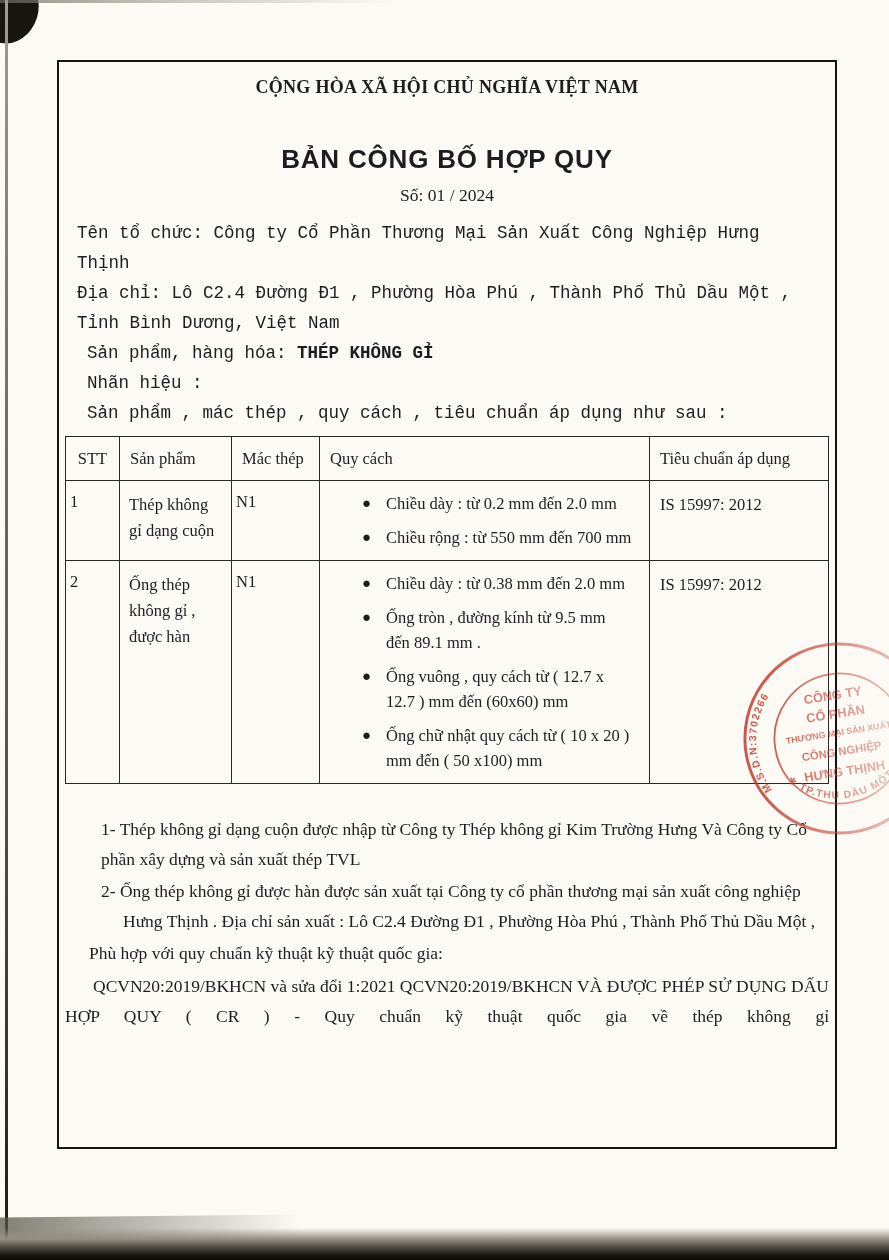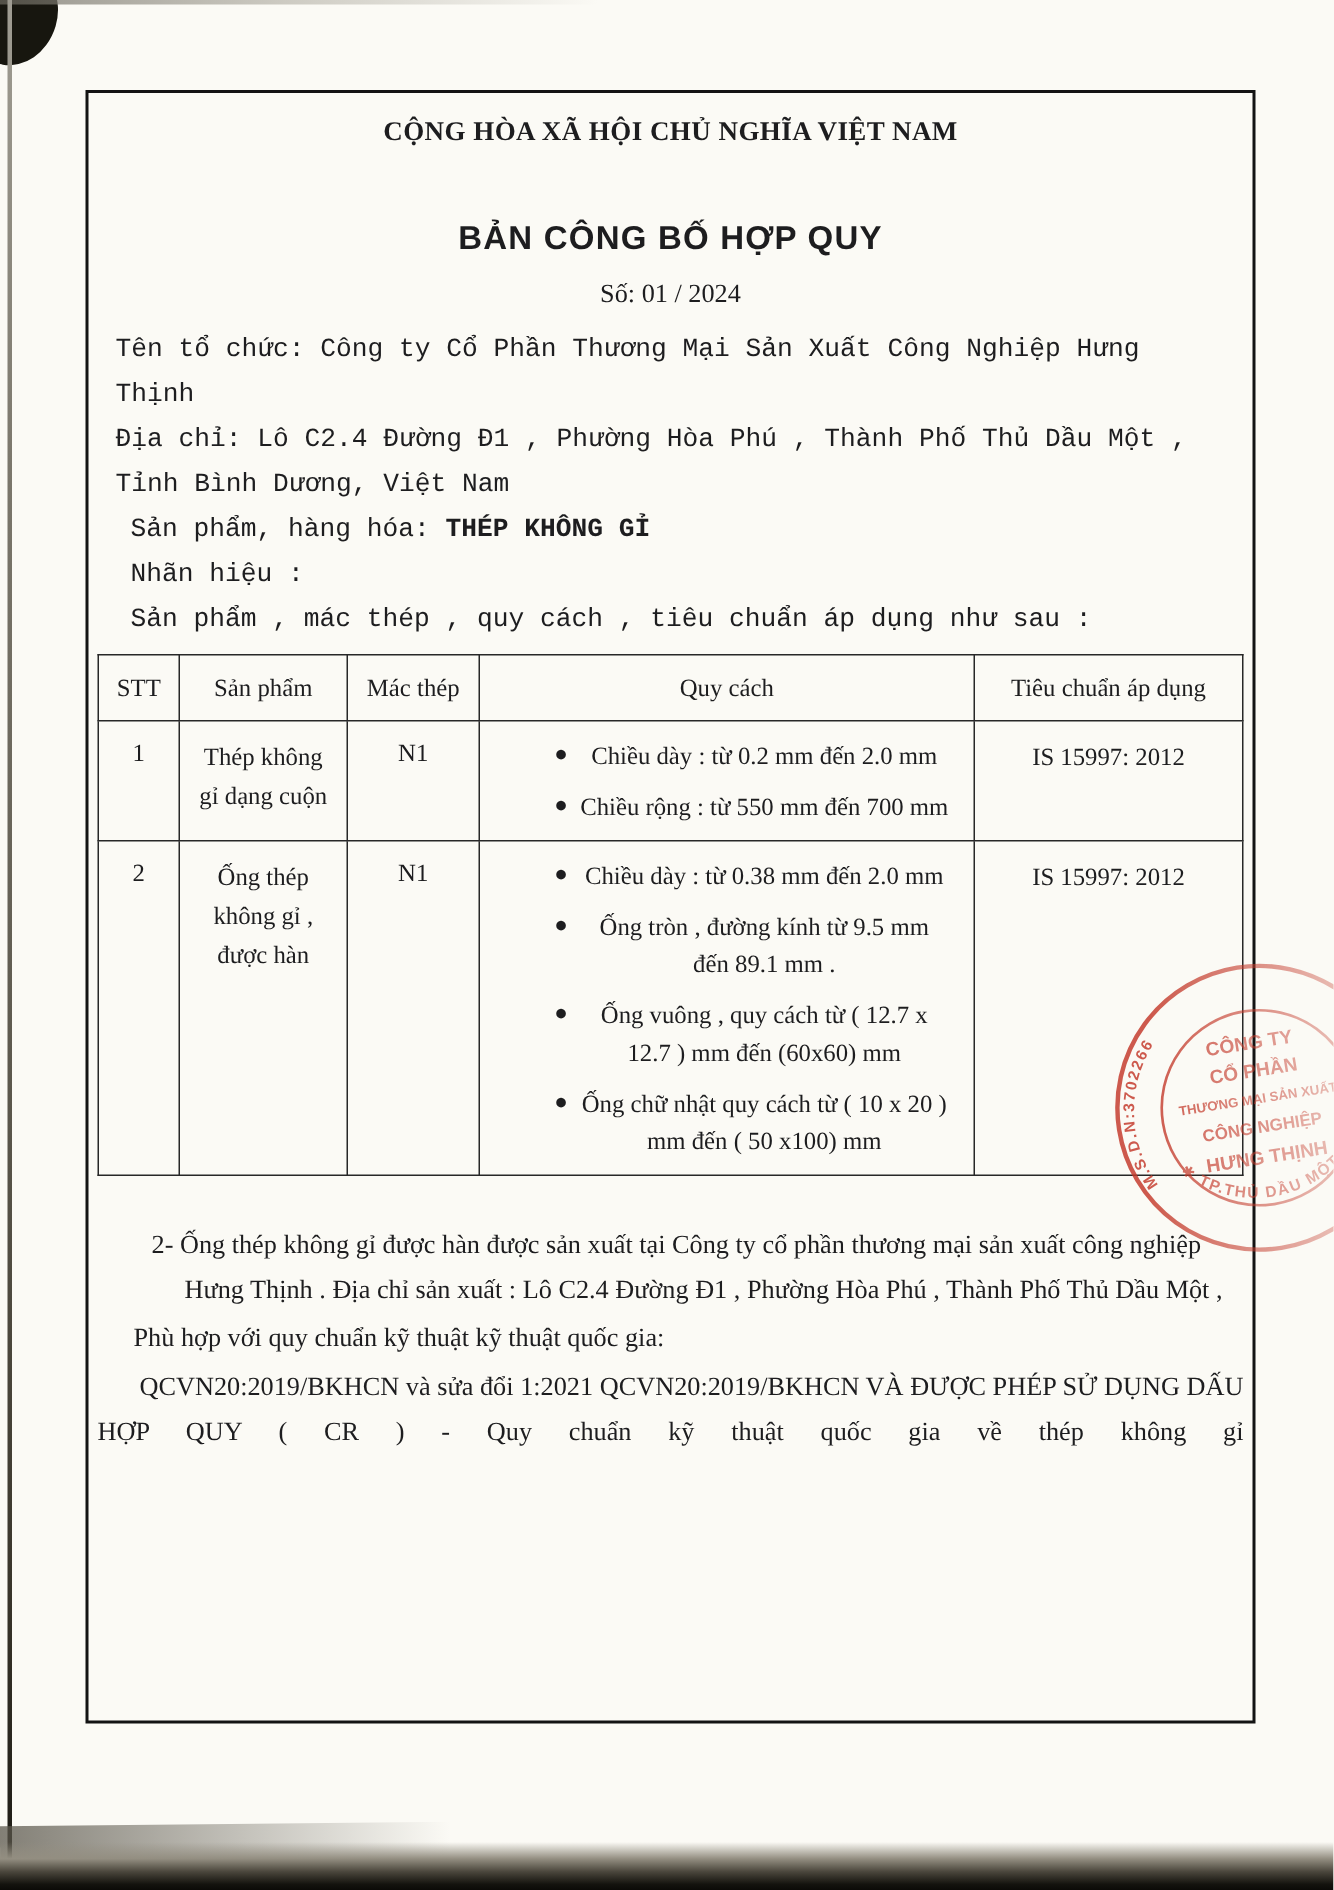--- a/index.html
+++ b/index.html
@@ -57,21 +57,21 @@
     font-size: 16.5px; font-weight: bold; line-height: 22px;
     border-bottom: 2px solid #161616;
     padding: 0 14px 3px 14px;
     margin-top: 3px;
   }
 
   .doc-title {
     margin-top: 26px;
     text-align: center;
     font-family: "Liberation Sans", "DejaVu Sans", sans-serif;
-    font-size: 22px; font-weight: bold; letter-spacing: .8px; line-height: 30px;
+    font-size: 26px; font-weight: bold; letter-spacing: .8px; line-height: 30px;
   }
   .doc-number {
     margin-top: 8px;
     text-align: center;
     font-size: 17.5px; line-height: 26px;
   }
 
   .info { margin-top: 10px; font-size: 17.5px; }
   .info p { line-height: 30px; font-family: Liberation Mono, monospace; }
   .info .indented { padding-left: 10px; }
@@ -81,21 +81,21 @@
   table.products {
     margin: 8px -12px 0 -12px;
     width: 763px;
     border-collapse: collapse;
     table-layout: fixed;
     font-size: 16.5px;
   }
   table.products th, table.products td {
     border: 1.4px solid #272727;
     vertical-align: top;
-    text-align: center;
+    text-align: left;
     font-weight: normal;
   }
   table.products th {
     vertical-align: middle;
     padding: 10px 10px;
     height: 44px;
     line-height: 22px;
   }
   table.products th.center { text-align: center; }
   td.stt { text-align: center; padding: 11px 4px; }
@@ -229,20 +229,21 @@
                 <span class="spec-text">Ống chữ nhật quy cách từ ( 10 x 20 ) mm đến ( 50 x100) mm</span>
               </li>
           </ul>
         </td>
         <td class="standard">IS 15997: 2012</td>
       </tr>
     </tbody>
   </table>
 
   <div class="notes">
+    <div class="note-item">1- Thép không gỉ dạng cuộn được nhập từ Công ty Thép không gỉ Kim Trường Hưng Và Công ty Cổ phần xây dựng và sản xuất thép TVL</div>
     <div class="note-item hanging">2- Ống thép không gỉ được hàn được sản xuất tại Công ty cổ phần thương mại sản xuất công nghiệp Hưng Thịnh . Địa chỉ sản xuất : Lô C2.4 Đường Đ1 , Phường Hòa Phú , Thành Phố Thủ Dầu Một ,</div>
     <div class="conformity-intro">Phù hợp với quy chuẩn kỹ thuật kỹ thuật quốc gia:</div>
     <div class="conformity-detail">QCVN20:2019/BKHCN và sửa đổi 1:2021 QCVN20:2019/BKHCN VÀ ĐƯỢC PHÉP SỬ DỤNG DẤU HỢP QUY ( CR ) -  Quy chuẩn kỹ thuật quốc gia về thép không gỉ</div>
   </div>
 
 </div>
 
 <svg class="stamp" viewBox="0 0 200 200" aria-hidden="true">
   <g opacity="0.88">
     <circle cx="100" cy="100" r="96" fill="none" stroke-width="3" stroke="#c43b2c"></circle>

